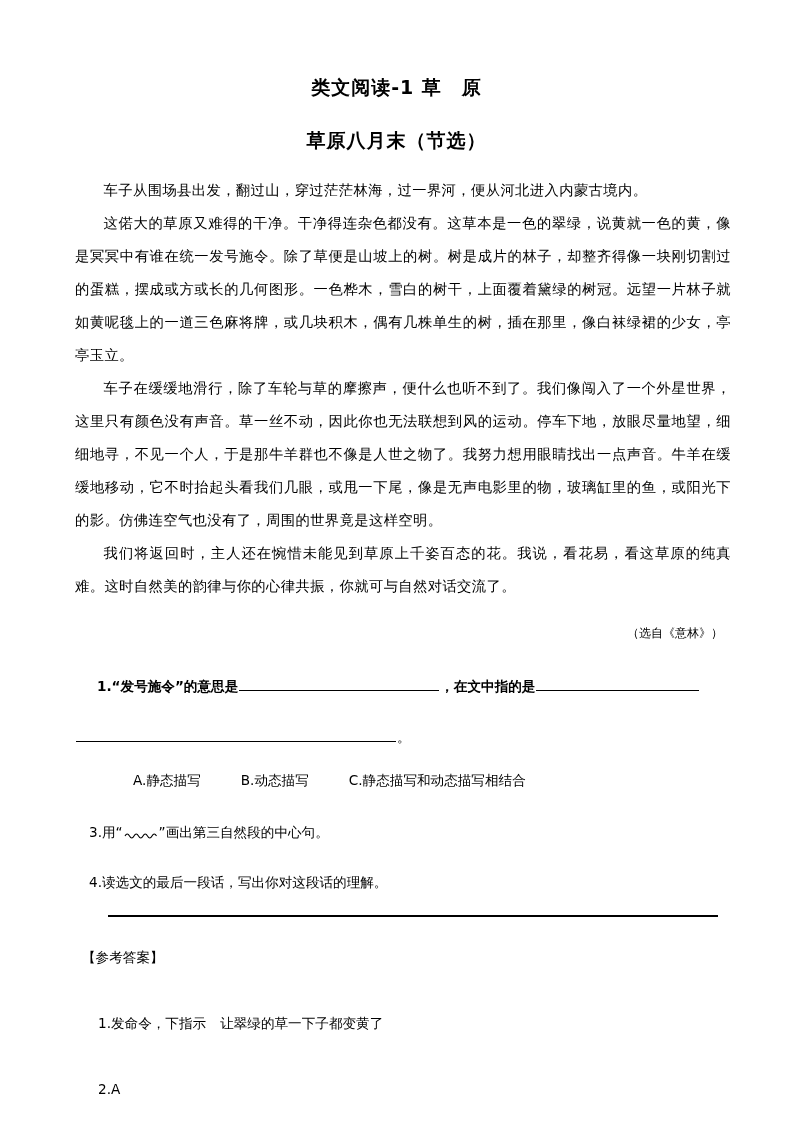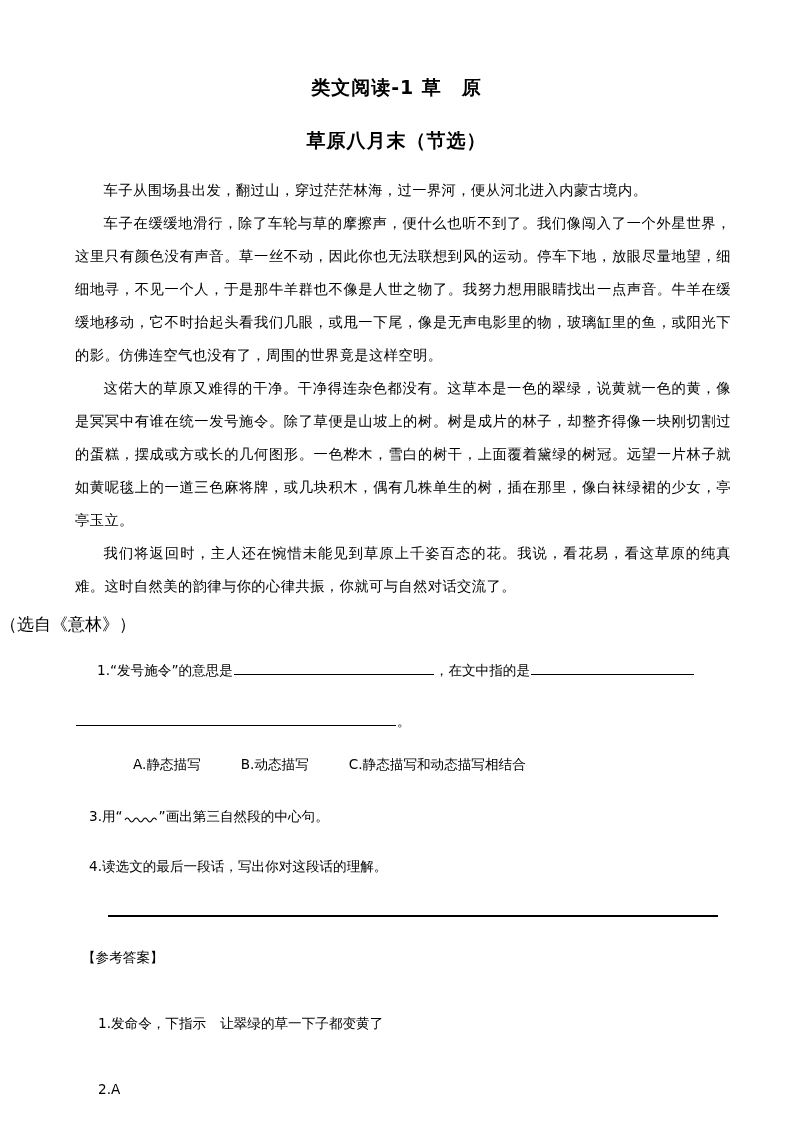--- a/index.html
+++ b/index.html
@@ -64,41 +64,41 @@
     margin: 0 0 0 0;
     font-family: "Liberation Serif", "DejaVu Serif", serif;
     font-size: 14.3px;
     line-height: 33px;
     text-align: justify;
     text-justify: inter-ideograph;
     text-indent: 2em;
     letter-spacing: 0.4px;
   }
   .source {
-    margin: 0;
+    margin: 8px;
     padding: 8px 62px 0 0;
-    text-align: left;
-    font-family: "Liberation Serif", "DejaVu Serif", serif;
-    font-size: 17px;
+    text-align: right;
+    font-family: "Liberation Serif", "DejaVu Serif", serif;
+    font-size: 12px;
     line-height: 28px;
   }
 
   
   .questions {
     padding: 10px 55px 0 75px;
     font-family: "DejaVu Sans", "Liberation Sans", sans-serif;
     font-size: 13.6px;
   }
   .q {
     line-height: 30px;
     margin: 0;
     padding: 0;
     white-space: nowrap;
   }
-  .q-1 { padding-left: 22px; padding-top: 6px; }
+  .q-1 { padding-left: 22px; padding-top: 6px; font-weight: bold; }
   .q-2 { padding-left: 18px; padding-top: 22px; }
   .q-3 { padding-left: 14px; padding-top: 22px; }
   .q-4 { padding-left: 14px; padding-top: 20px; }
   .q-options {
     padding-left: 58px;
     padding-top: 16px;
     line-height: 30px;
     white-space: nowrap;
   }
   .opt { display: inline-block; }
@@ -165,22 +165,22 @@
 </head>
 <body>
 
 <div class="page">
 
   <h1 class="title-main">类文阅读-1 草　原</h1>
   <h2 class="title-sub">草原八月末（节选）</h2>
 
   <div class="passage">
     <p>车子从围场县出发，翻过山，穿过茫茫林海，过一界河，便从河北进入内蒙古境内。</p>
+    <p>这偌大的草原又难得的干净。干净得连杂色都没有。这草本是一色的翠绿，说黄就一色的黄，像是冥冥中有谁在统一发号施令。除了草便是山坡上的树。树是成片的林子，却整齐得像一块刚切割过的蛋糕，摆成或方或长的几何图形。一色桦木，雪白的树干，上面覆着黛绿的树冠。远望一片林子就如黄呢毯上的一道三色麻将牌，或几块积木，偶有几株单生的树，插在那里，像白袜绿裙的少女，亭亭玉立。</p>
     <p>车子在缓缓地滑行，除了车轮与草的摩擦声，便什么也听不到了。我们像闯入了一个外星世界，这里只有颜色没有声音。草一丝不动，因此你也无法联想到风的运动。停车下地，放眼尽量地望，细细地寻，不见一个人，于是那牛羊群也不像是人世之物了。我努力想用眼睛找出一点声音。牛羊在缓缓地移动，它不时抬起头看我们几眼，或甩一下尾，像是无声电影里的物，玻璃缸里的鱼，或阳光下的影。仿佛连空气也没有了，周围的世界竟是这样空明。</p>
-    <p>这偌大的草原又难得的干净。干净得连杂色都没有。这草本是一色的翠绿，说黄就一色的黄，像是冥冥中有谁在统一发号施令。除了草便是山坡上的树。树是成片的林子，却整齐得像一块刚切割过的蛋糕，摆成或方或长的几何图形。一色桦木，雪白的树干，上面覆着黛绿的树冠。远望一片林子就如黄呢毯上的一道三色麻将牌，或几块积木，偶有几株单生的树，插在那里，像白袜绿裙的少女，亭亭玉立。</p>
     <p>我们将返回时，主人还在惋惜未能见到草原上千姿百态的花。我说，看花易，看这草原的纯真难。这时自然美的韵律与你的心律共振，你就可与自然对话交流了。</p>
   </div>
 
   <div class="source">（选自《意林》）</div>
 
   <div class="questions">
 
     <div class="q q-1"><span>1.“发号施令”的意思是</span><span class="blank blank-a"></span><span>，在文中指的是</span><span class="blank blank-b"></span></div>
 
     <div class="q blank-line2"><span class="blank blank-c"></span><span>。</span></div>

